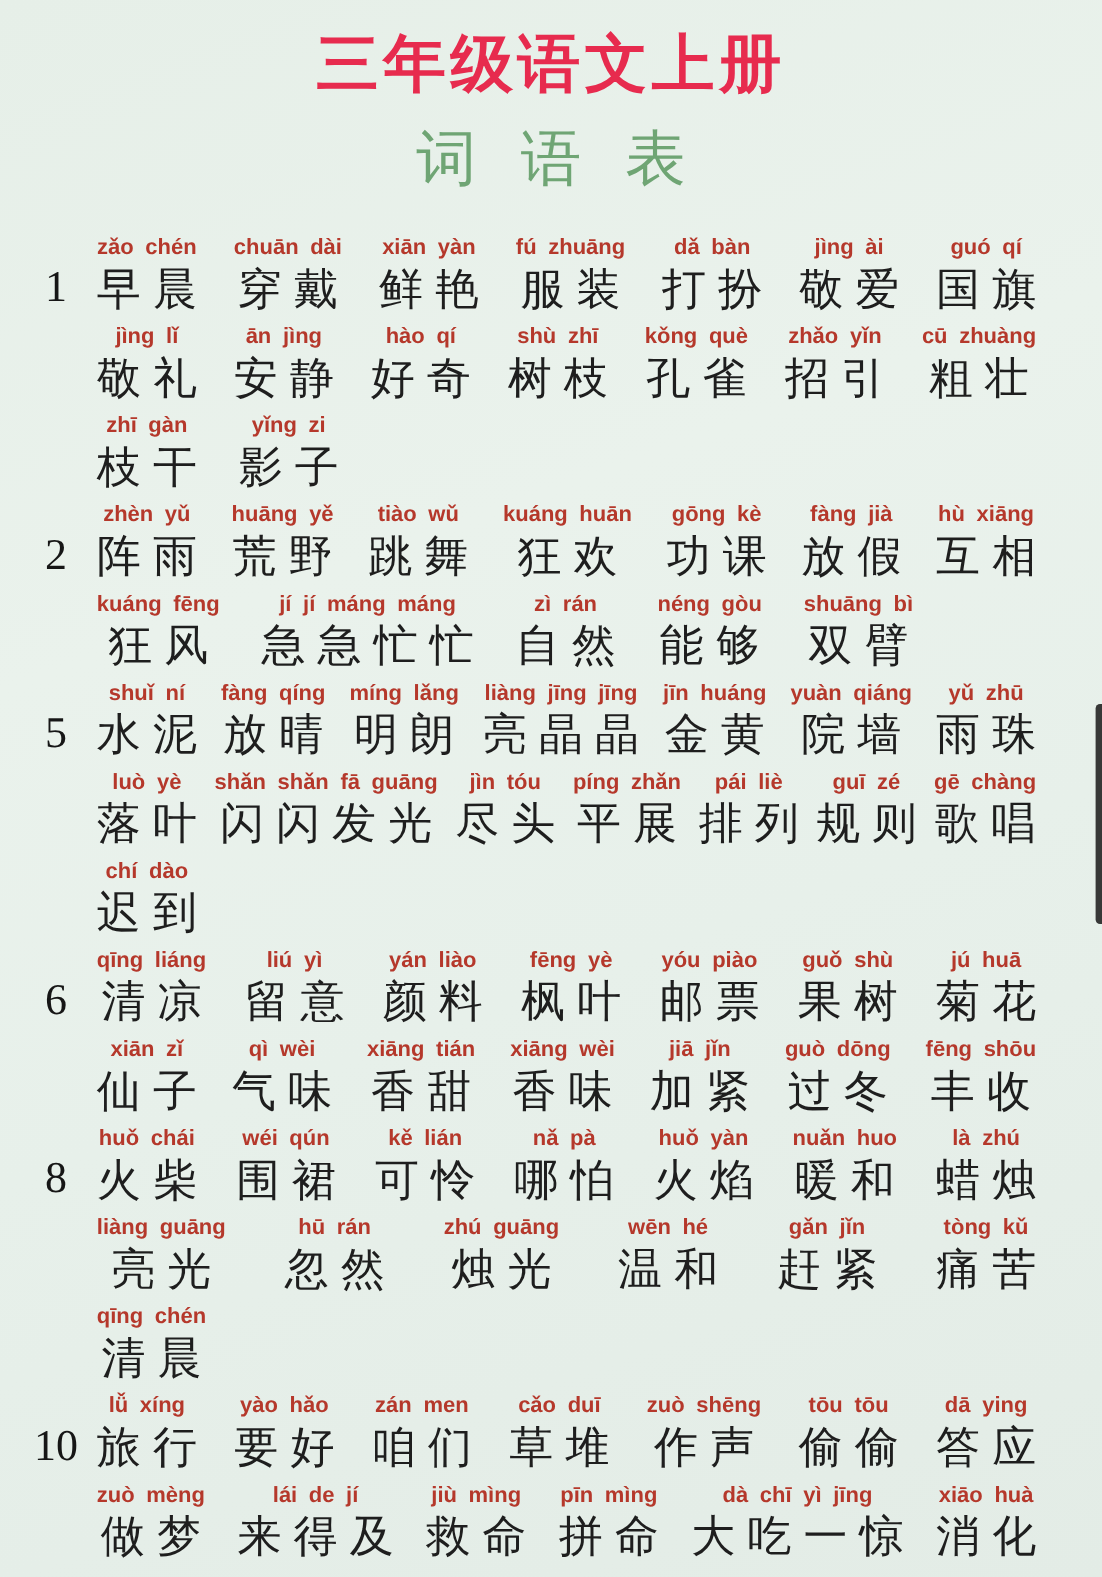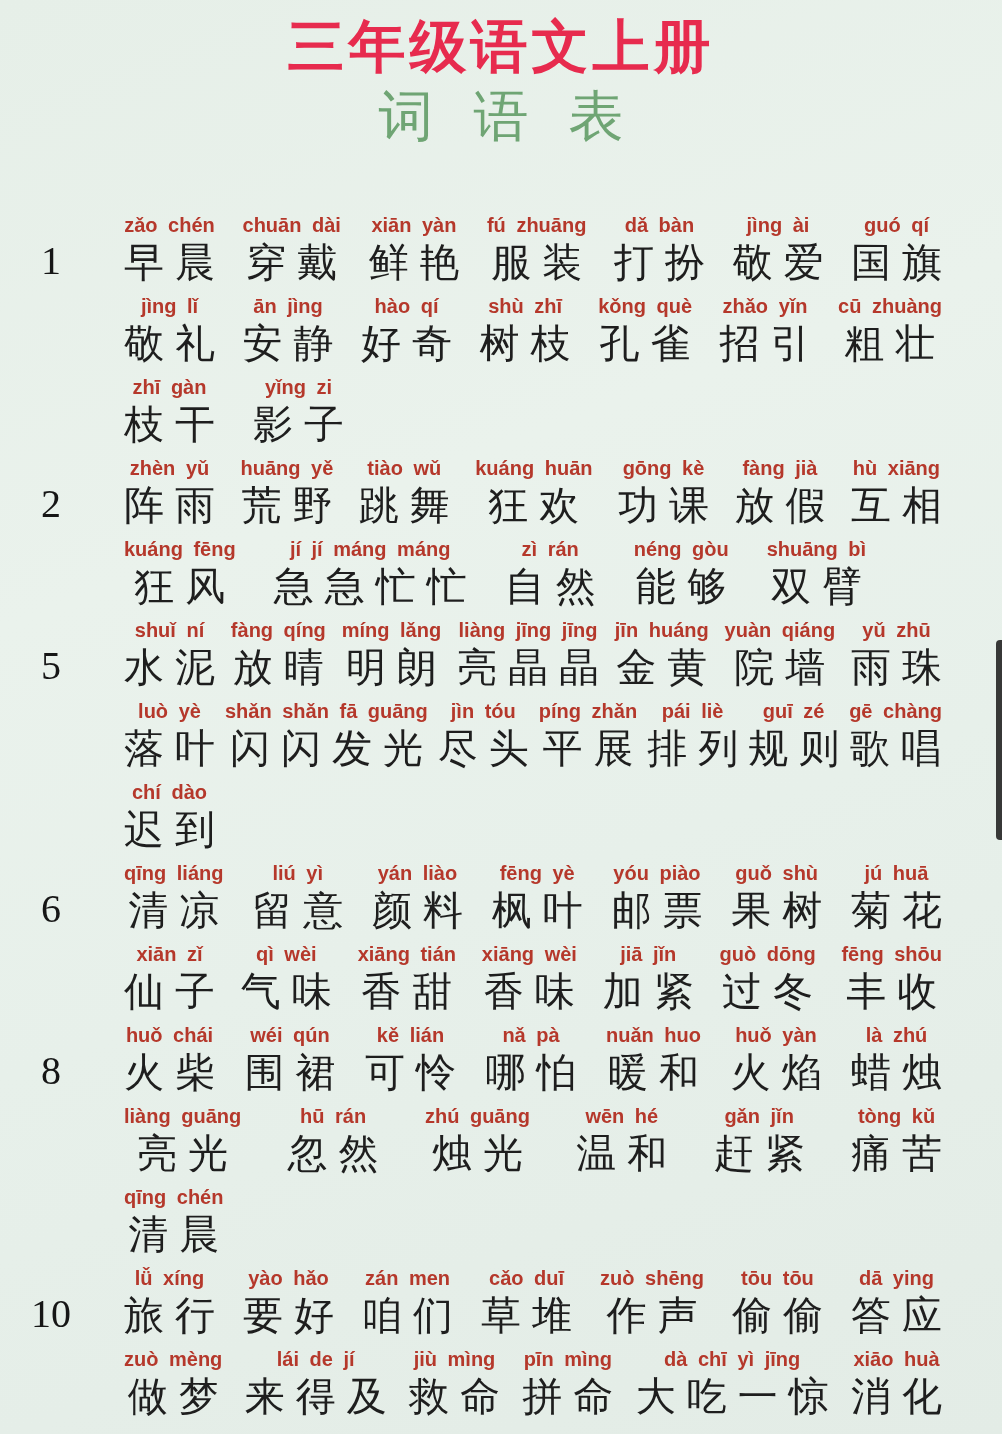--- a/index.html
+++ b/index.html
@@ -4,30 +4,30 @@
 <style>
   html,body{margin:0;padding:0;}
   .page{
     position:relative;
     width:1002px;height:1434px;
     overflow:hidden;
     background:linear-gradient(160deg,#e6efe8 0%,#eaf2ec 35%,#e7f0ea 60%,#e3ece6 100%);
     font-family:"Liberation Serif","DejaVu Serif",serif;
   }
   .page-title{
-    margin:0;padding-top:12px;
+    margin:0;padding-top:24px;
     text-align:center;
     font-family:"Liberation Sans","DejaVu Sans",sans-serif;
     font-size:57px;line-height:68px;
     font-weight:900;
     color:#e72b4e;
     letter-spacing:4px;
   }
   .page-subtitle{
-    margin:0;
+    margin:16px;
     text-align:center;
     font-size:55px;line-height:74px;
     font-weight:500;
     color:#6fa574;
     letter-spacing:40px;
     padding-left:40px; 
   }
   .lessons{
     position:absolute;
     top:214px;left:88px;right:60px;
@@ -39,21 +39,20 @@
     width:58px;
     text-align:center;
     font-size:40px;line-height:52px;
     color:#161616;
   }
   .word-line{
     height:81px;
     display:flex;
     align-items:flex-start;
     gap:38px;
-    margin-left:36px;
   }
   .word-line.spread{
     justify-content:space-between;
     gap:0;
   }
   .word{
     display:flex;
     flex-direction:column;
     align-items:center;
   }
@@ -363,26 +362,26 @@
           </div>
           <div class="word">
             <div class="pinyin">kě lián</div>
             <div class="hanzi">可怜</div>
           </div>
           <div class="word">
             <div class="pinyin">nǎ pà</div>
             <div class="hanzi">哪怕</div>
           </div>
           <div class="word">
+            <div class="pinyin">huǒ yàn</div>
+            <div class="hanzi">火焰</div>
+          </div>
+          <div class="word">
             <div class="pinyin">nuǎn huo</div>
             <div class="hanzi">暖和</div>
-          </div>
-          <div class="word">
-            <div class="pinyin">huǒ yàn</div>
-            <div class="hanzi">火焰</div>
           </div>
           <div class="word">
             <div class="pinyin">là zhú</div>
             <div class="hanzi">蜡烛</div>
           </div>
         </div>
         <div class="word-line spread">
           <div class="word">
             <div class="pinyin">liàng guāng</div>
             <div class="hanzi">亮光</div>

